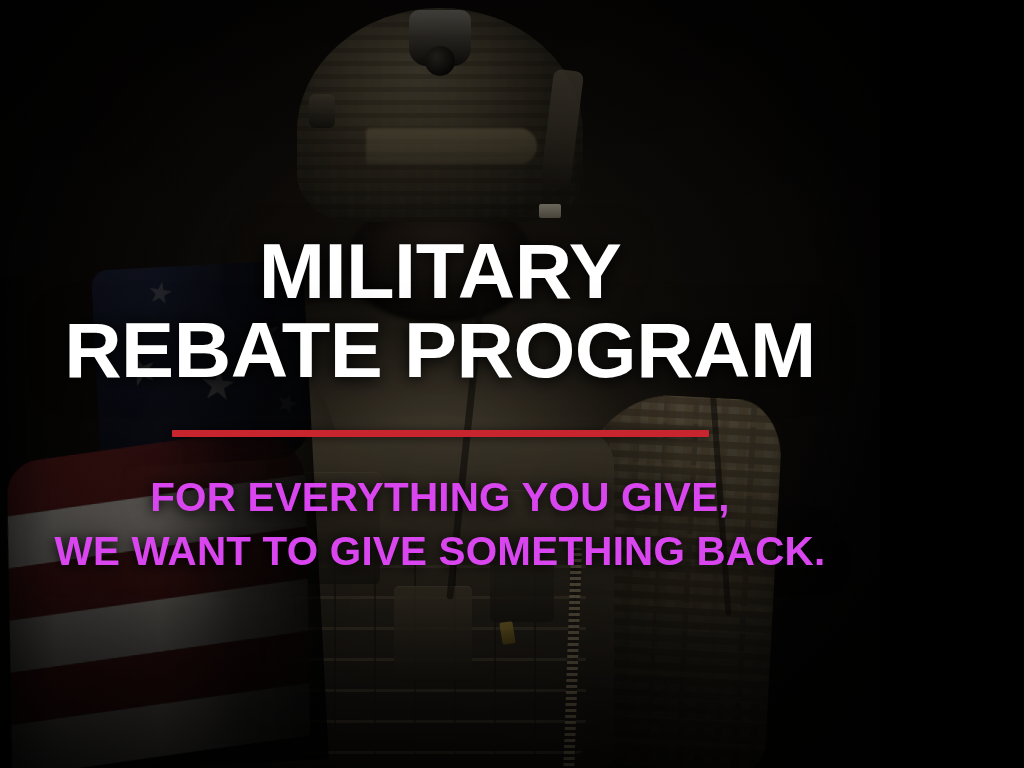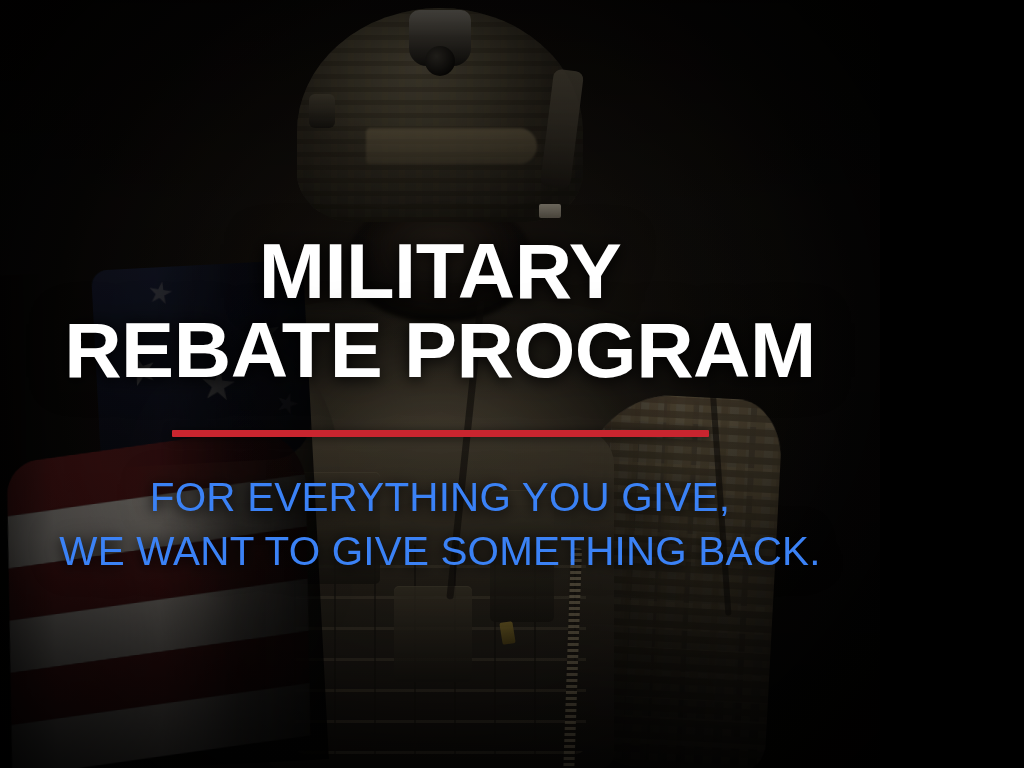--- a/index.html
+++ b/index.html
@@ -428,23 +428,23 @@
     width: 537px;
     height: 7px;
     margin-top: 22px;
     border-radius: 1px;
     box-shadow: 0 1px 10px rgba(0,0,0,0.6);
   }
 
   .subhead {
     width: 100%;
     text-align: center;
-    color: #3b82f6;
+    color: #d946ef;
     font-family: "Liberation Sans", sans-serif;
-    font-weight: 400;
+    font-weight: 700;
     font-size: 40px;
     line-height: 1.34;
     letter-spacing: 0.2px;
     margin-top: 34px;
     text-shadow: 0 2px 12px rgba(0,0,0,0.85), 0 0 30px rgba(0,0,0,0.55);
   }
   .subhead .sline { display: block; transform: scaleX(1.01); }
 </style>
 </head>
 <body>

